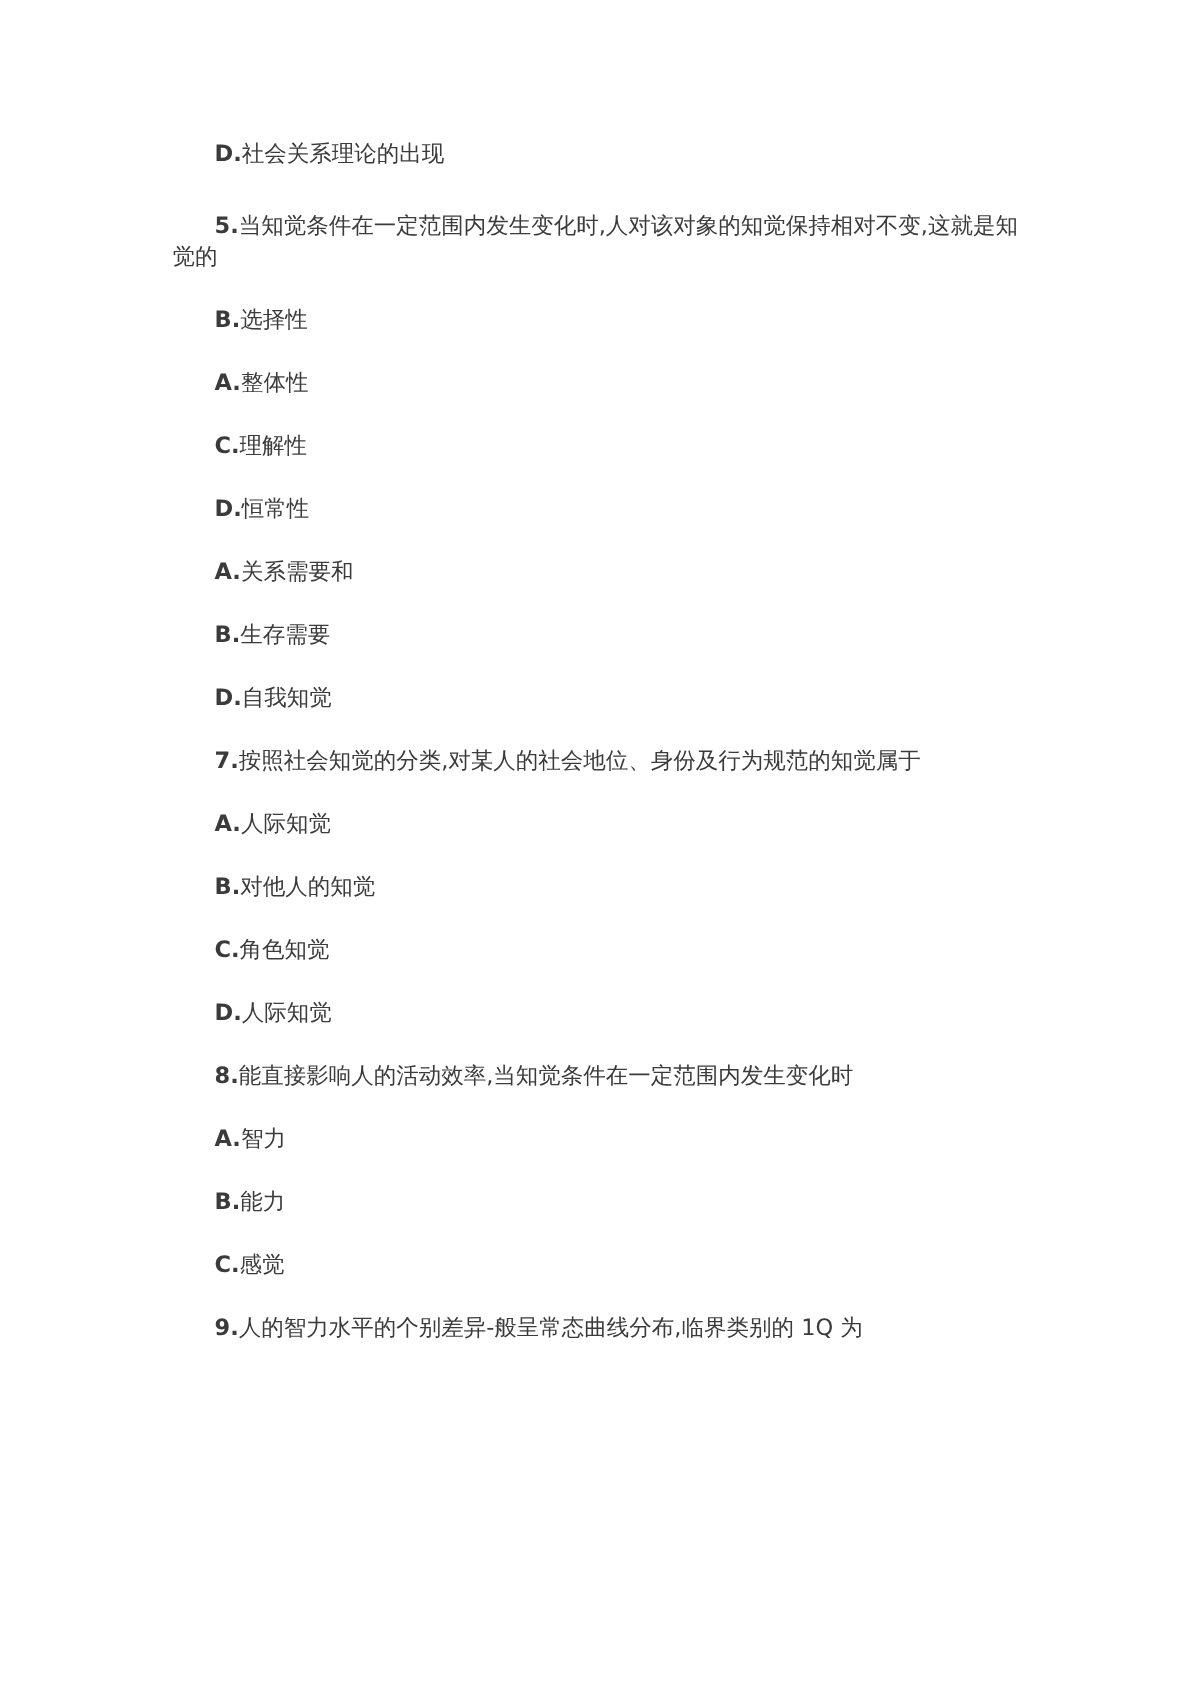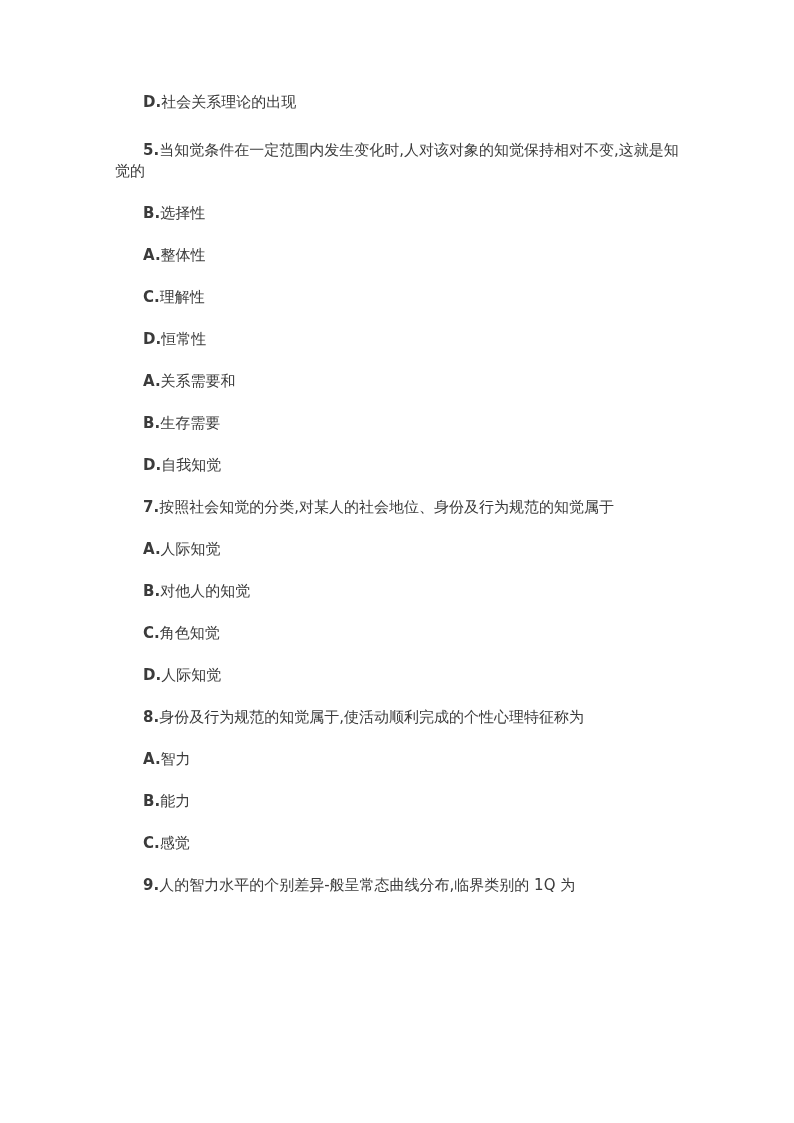--- a/index.html
+++ b/index.html
@@ -65,21 +65,21 @@
     <p><span class="prefix">7.</span><span>按照社会知觉的分类,对某人的社会地位、身份及行为规范的知觉属于</span></p>
 
     <p><span class="prefix">A.</span><span>人际知觉</span></p>
 
     <p><span class="prefix">B.</span><span>对他人的知觉</span></p>
 
     <p><span class="prefix">C.</span><span>角色知觉</span></p>
 
     <p><span class="prefix">D.</span><span>人际知觉</span></p>
 
-    <p><span class="prefix">8.</span><span>身份及行为规范的知觉属于,使活动顺利完成的个性心理特征称为</span></p>
+    <p><span class="prefix">8.</span><span>能直接影响人的活动效率,当知觉条件在一定范围内发生变化时</span></p>
 
     <p><span class="prefix">A.</span><span>智力</span></p>
 
     <p><span class="prefix">B.</span><span>能力</span></p>
 
     <p><span class="prefix">C.</span><span>感觉</span></p>
 
 
     <p><span class="prefix">9.</span><span>人的智力水平的个别差异-般呈常态曲线分布,临界类别的 1Q 为</span></p>
 

